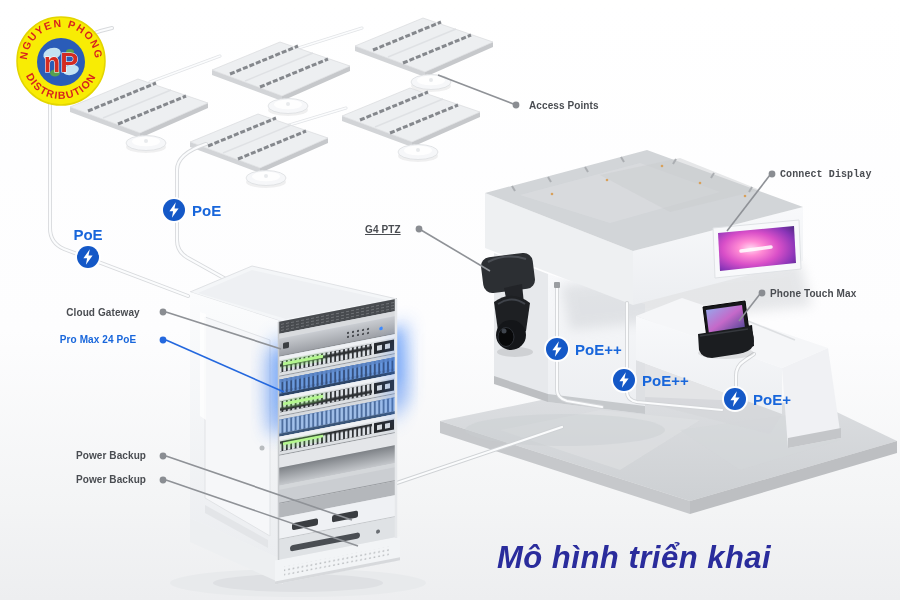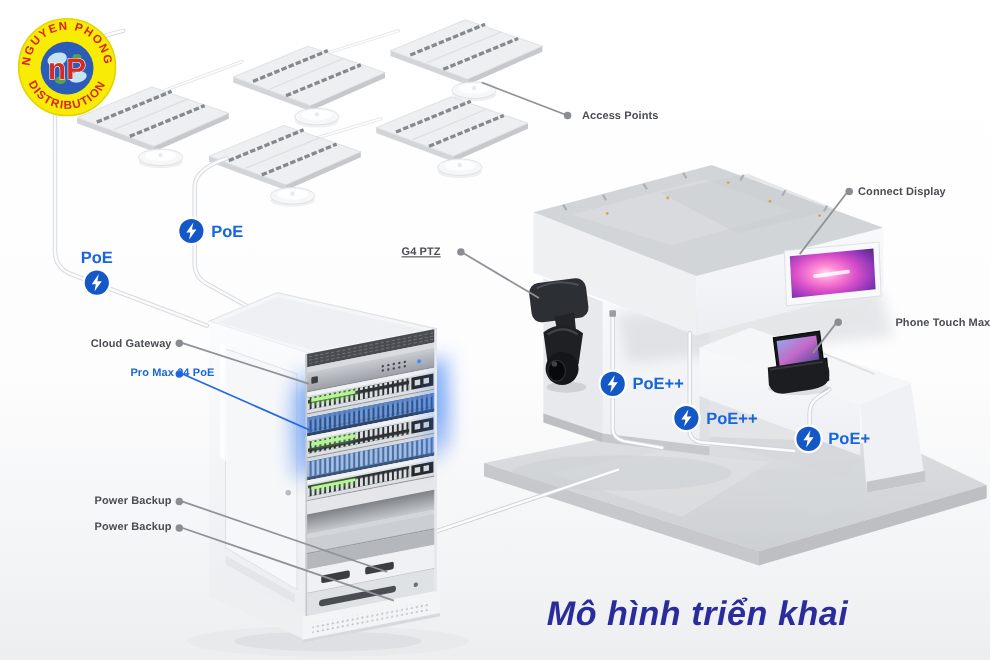--- a/index.html
+++ b/index.html
@@ -3,21 +3,21 @@
 <meta charset="utf-8">
 <style>
   html,body{margin:0;padding:0;}
   #stage{position:relative;width:900px;height:600px;overflow:hidden;
     background:linear-gradient(180deg,#ffffff 0%,#fdfdfe 55%,#f3f4f5 85%,#edeef0 100%);
     font-family:"Liberation Sans","DejaVu Sans",sans-serif;}
   #scene{position:absolute;left:0;top:0;}
   .label{position:absolute;font-weight:700;font-size:10px;color:#4a4d52;
     letter-spacing:.1px;white-space:nowrap;line-height:17px;}
   .label.blue{color:#1866db;}
-  .label.right{text-align:right;}
+  .label.right{text-align:center;}
   .poe-wrap{position:absolute;display:flex;align-items:center;gap:7px;}
   .poe-wrap .txt{font-weight:700;font-size:15px;color:#1866db;white-space:nowrap;}
   .poe-col{position:absolute;display:flex;flex-direction:column;align-items:center;gap:3px;}
   .poe-badge{width:22px;height:22px;border-radius:50%;background:#1458c7;flex:none;
     box-shadow:0 0 0 2px rgba(255,255,255,.95);display:flex;align-items:center;justify-content:center;}
   .title{position:absolute;left:497px;top:540px;font-style:italic;font-weight:700;
     font-size:31px;color:#2a2c9c;letter-spacing:.5px;text-align:center;}
   #logo{position:absolute;left:8px;top:8px;}
 </style>
 </head>
@@ -385,26 +385,26 @@
 <div class="poe-col" style="left:66px;top:226px;width:44px;">
   <span class="txt" style="font-weight:700;font-size:15px;color:#1866db;">PoE</span>
   <span class="poe-badge">
     <svg width="22" height="22" viewBox="0 0 22 22">
       <path d="M12.8 3.2 L6.4 12.3 H10.1 L8.9 18.8 L15.6 9.6 H11.5 Z" fill="#fff"></path>
         </svg>
   </span>
 </div>
 
 <div class="label right" style="left:50px;top:304px;width:106px;">Cloud Gateway</div>
-<div class="label blue right" style="left:40px;top:331px;width:116px;margin-left:39px;">Pro Max 24 PoE</div>
+<div class="label blue right" style="left:40px;top:331px;width:116px;">Pro Max 24 PoE</div>
 <div class="label right" style="left:66px;top:447px;width:90px;">Power Backup</div>
 <div class="label right" style="left:66px;top:471px;width:90px;">Power Backup</div>
 <div class="label" style="left:365px;top:221px;text-decoration:underline;">G4 PTZ</div>
-<div class="label" style="left:780px;top:166px;">Connect Display</div>
-<div class="label" style="left:770px;top:285px;margin-left:44px;">Phone Touch Max</div>
+<div class="label" style="left:780px;top:166px;font-family:Liberation Mono, monospace;">Connect Display</div>
+<div class="label" style="left:770px;top:285px;">Phone Touch Max</div>
 
 <div class="poe-wrap" style="left:546px;top:338px;">
   <span class="poe-badge">
     <svg width="22" height="22" viewBox="0 0 22 22">
       <path d="M12.8 3.2 L6.4 12.3 H10.1 L8.9 18.8 L15.6 9.6 H11.5 Z" fill="#fff"></path>
         </svg>
   </span>
   <span class="txt">PoE++</span>
 </div>
 

